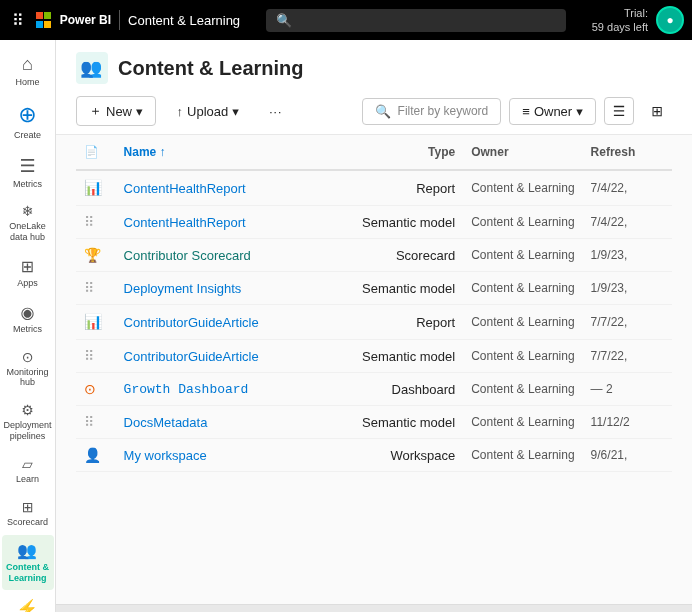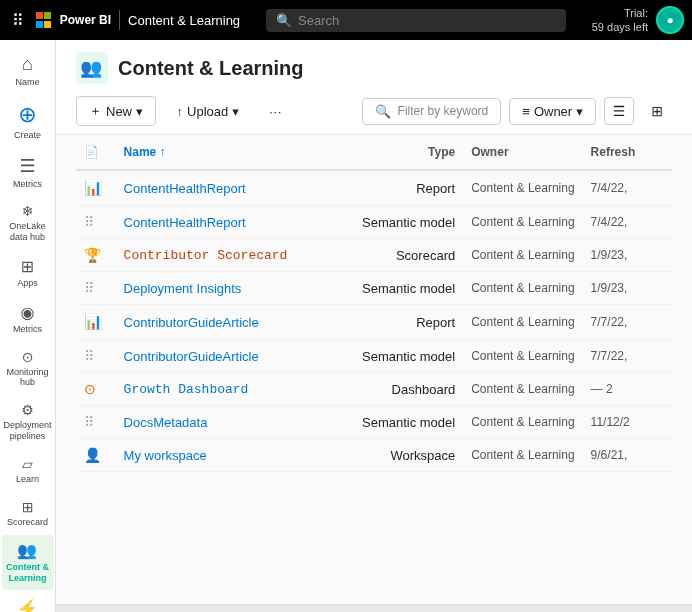--- a/index.html
+++ b/index.html
@@ -269,40 +269,39 @@
     </div>
     <span class="nav-brand">Power BI</span>
   </div>
 
   <div class="nav-divider"></div>
 
   <span class="nav-workspace">Content &amp; Learning</span>
 
   <div class="nav-search">
     <span style="color:#888; font-size:13px;">🔍</span>
-    <input type="text" placeholder="Search" style="">
   </div>
 
   <div class="nav-trial">
     <div>Trial:</div>
     <div>59 days left</div>
   </div>
 
   <div class="nav-avatar">
     <span>●</span>
   </div>
 </div>
 
 <div class="main-layout">
 
   <div class="sidebar">
 
     <div class="sidebar-item">
       <span class="sidebar-icon">⌂</span>
-      <span class="sidebar-label">Name</span>
+      <span class="sidebar-label">Home</span>
     </div>
 
     <div class="sidebar-item">
       <span class="sidebar-icon" style="font-size:22px; font-weight:300; color:#0078d4;">⊕</span>
       <span class="sidebar-label">Create</span>
     </div>
 
     <div class="sidebar-item">
       <span class="sidebar-icon">☰</span>
       <span class="sidebar-label">Metrics</span>
@@ -428,21 +427,21 @@
             </tr>
             <tr>
               <td class="col-icon"><span style="font-size:14px;color:#aaa;letter-spacing:-2px;">⠿</span></td>
               <td class="col-name" style="color: rgb(0, 120, 212); cursor: pointer;">ContentHealthReport</td>
               <td class="col-type">Semantic model</td>
               <td class="col-owner owner-text">Content &amp; Learning</td>
               <td class="col-refresh refresh-text">7/4/22,</td>
             </tr>
             <tr>
               <td class="col-icon"><span style="font-size:14px;color:#c8a800;">🏆</span></td>
-              <td class="col-name" style="color: #c2410c; cursor: pointer; font-family: Liberation Mono, monospace;">Contributor Scorecard</td>
+              <td class="col-name" style="color: #0f766e; cursor: pointer;">Contributor Scorecard</td>
               <td class="col-type">Scorecard</td>
               <td class="col-owner owner-text">Content &amp; Learning</td>
               <td class="col-refresh refresh-text">1/9/23,</td>
             </tr>
             <tr>
               <td class="col-icon"><span style="font-size:14px;color:#aaa;letter-spacing:-2px;">⠿</span></td>
               <td class="col-name" style="color: rgb(0, 120, 212); cursor: pointer;">Deployment Insights</td>
               <td class="col-type">Semantic model</td>
               <td class="col-owner owner-text">Content &amp; Learning</td>
               <td class="col-refresh refresh-text">1/9/23,</td>

